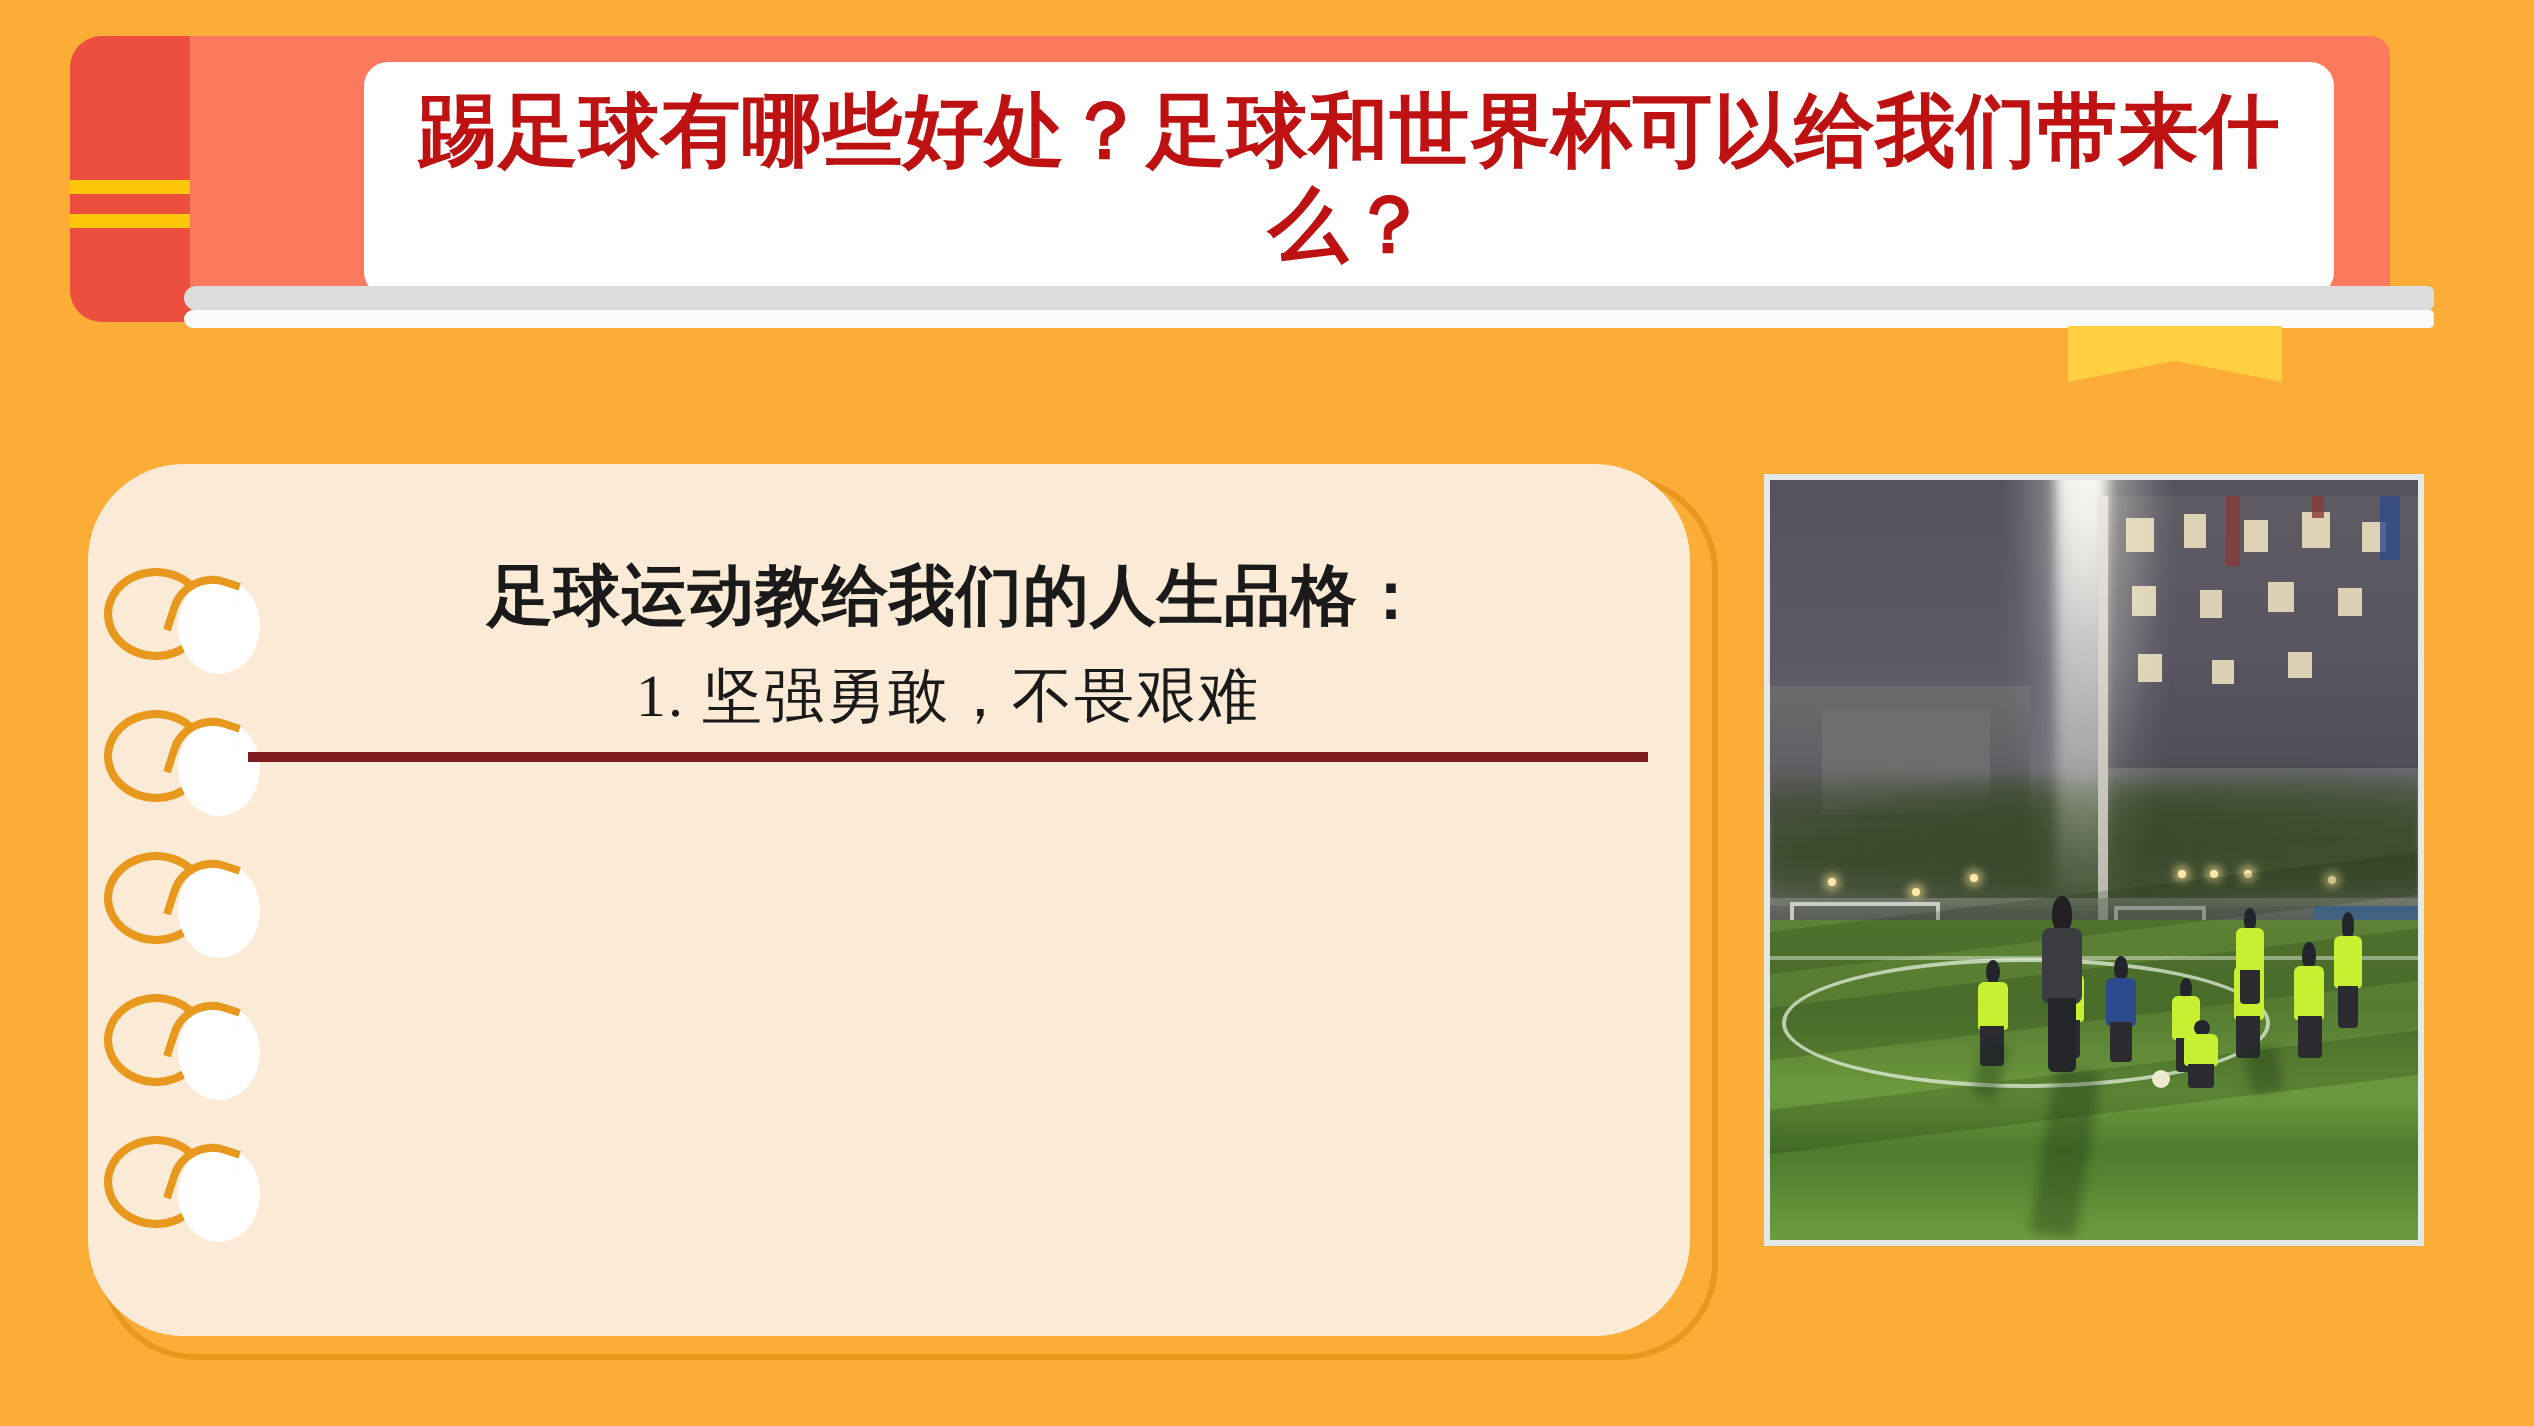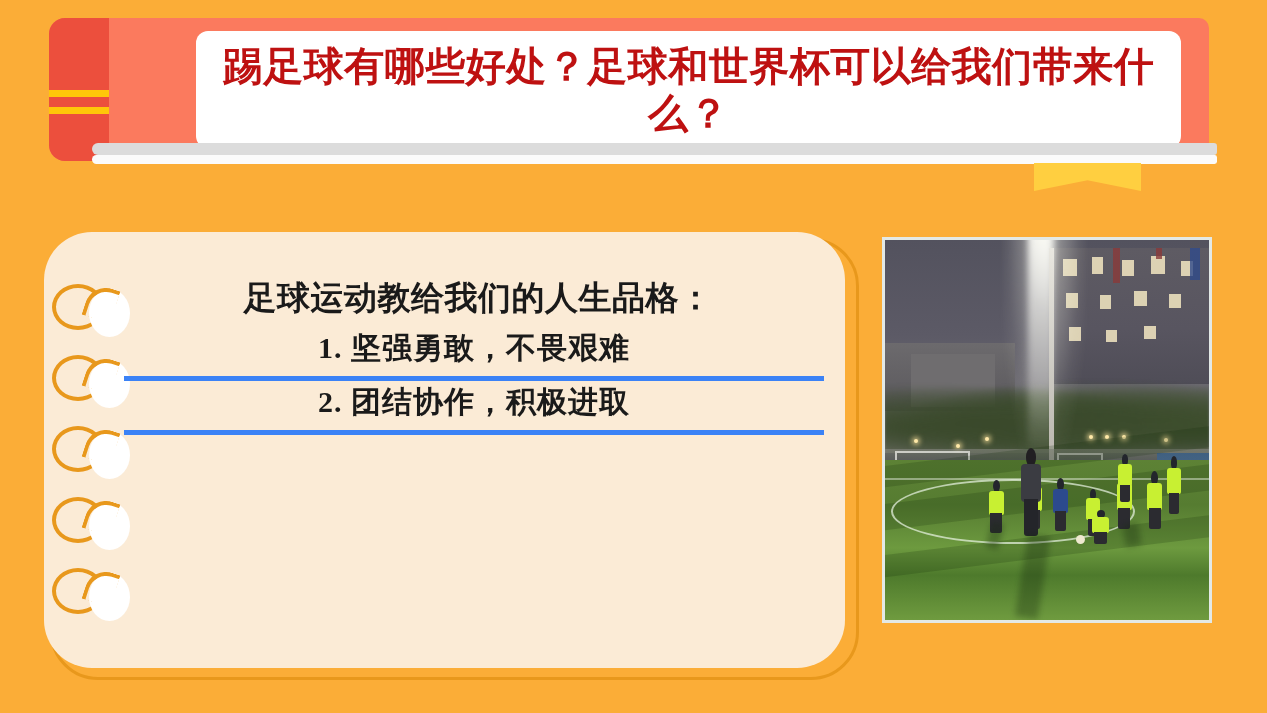--- a/index.html
+++ b/index.html
@@ -15,21 +15,21 @@
     position: relative;
     width: 1267px;
     height: 713px;
     overflow: hidden;
     background: #FBAD37;
   }
 
   
   #header-book {
     position: absolute;
-    left: 49px;
+    left: 35px;
     top: 18px;
     width: 1160px;
     height: 145px;
   }
   
   .book-cover {
     position: absolute;
     left: 0;
     top: 0;
     width: 1160px;
@@ -224,22 +224,21 @@
   .note-line {
     position: relative;
     text-align: center;
     font-size: 30px;
     color: #1A1A1A;
     font-family: "Liberation Serif", "DejaVu Serif", serif;
     padding: 1px 0 7px 0;
     letter-spacing: 1px;
   }
   .note-line.ruled {
-    border-bottom: 5px solid #3b82f6;
-    font-weight: bold;
+    border-bottom: 5px solid #7f1d1d;
   }
 
   
   #photo-frame {
     position: absolute;
     left: 882px;
     top: 237px;
     width: 330px;
     height: 386px;
     border: 3px solid #E3E9E6;
@@ -466,21 +465,20 @@
         <div class="wire"></div>
           <div class="hole"></div>
           <div class="wire-front"></div>
       </div>
     </div>
 
     <div class="card-content">
       <div class="card-heading">足球运动教给我们的人生品格：</div>
       <ul class="note-list">
         <li class="note-line ruled">1. 坚强勇敢，不畏艰难</li>
-        <li class="note-line ruled">2. 团结协作，积极进取</li>
       </ul>
     </div>
   </div>
 
   <div id="photo-frame">
     <div class="ph sky"></div>
 
     <div class="ph bldg-r">
       <div class="bldg-r-win" style="left:6%;  top:8%;  width:9%;  height:13%;"></div>
       <div class="bldg-r-win" style="left:25%; top:7%;  width:7%;  height:12%;"></div>

